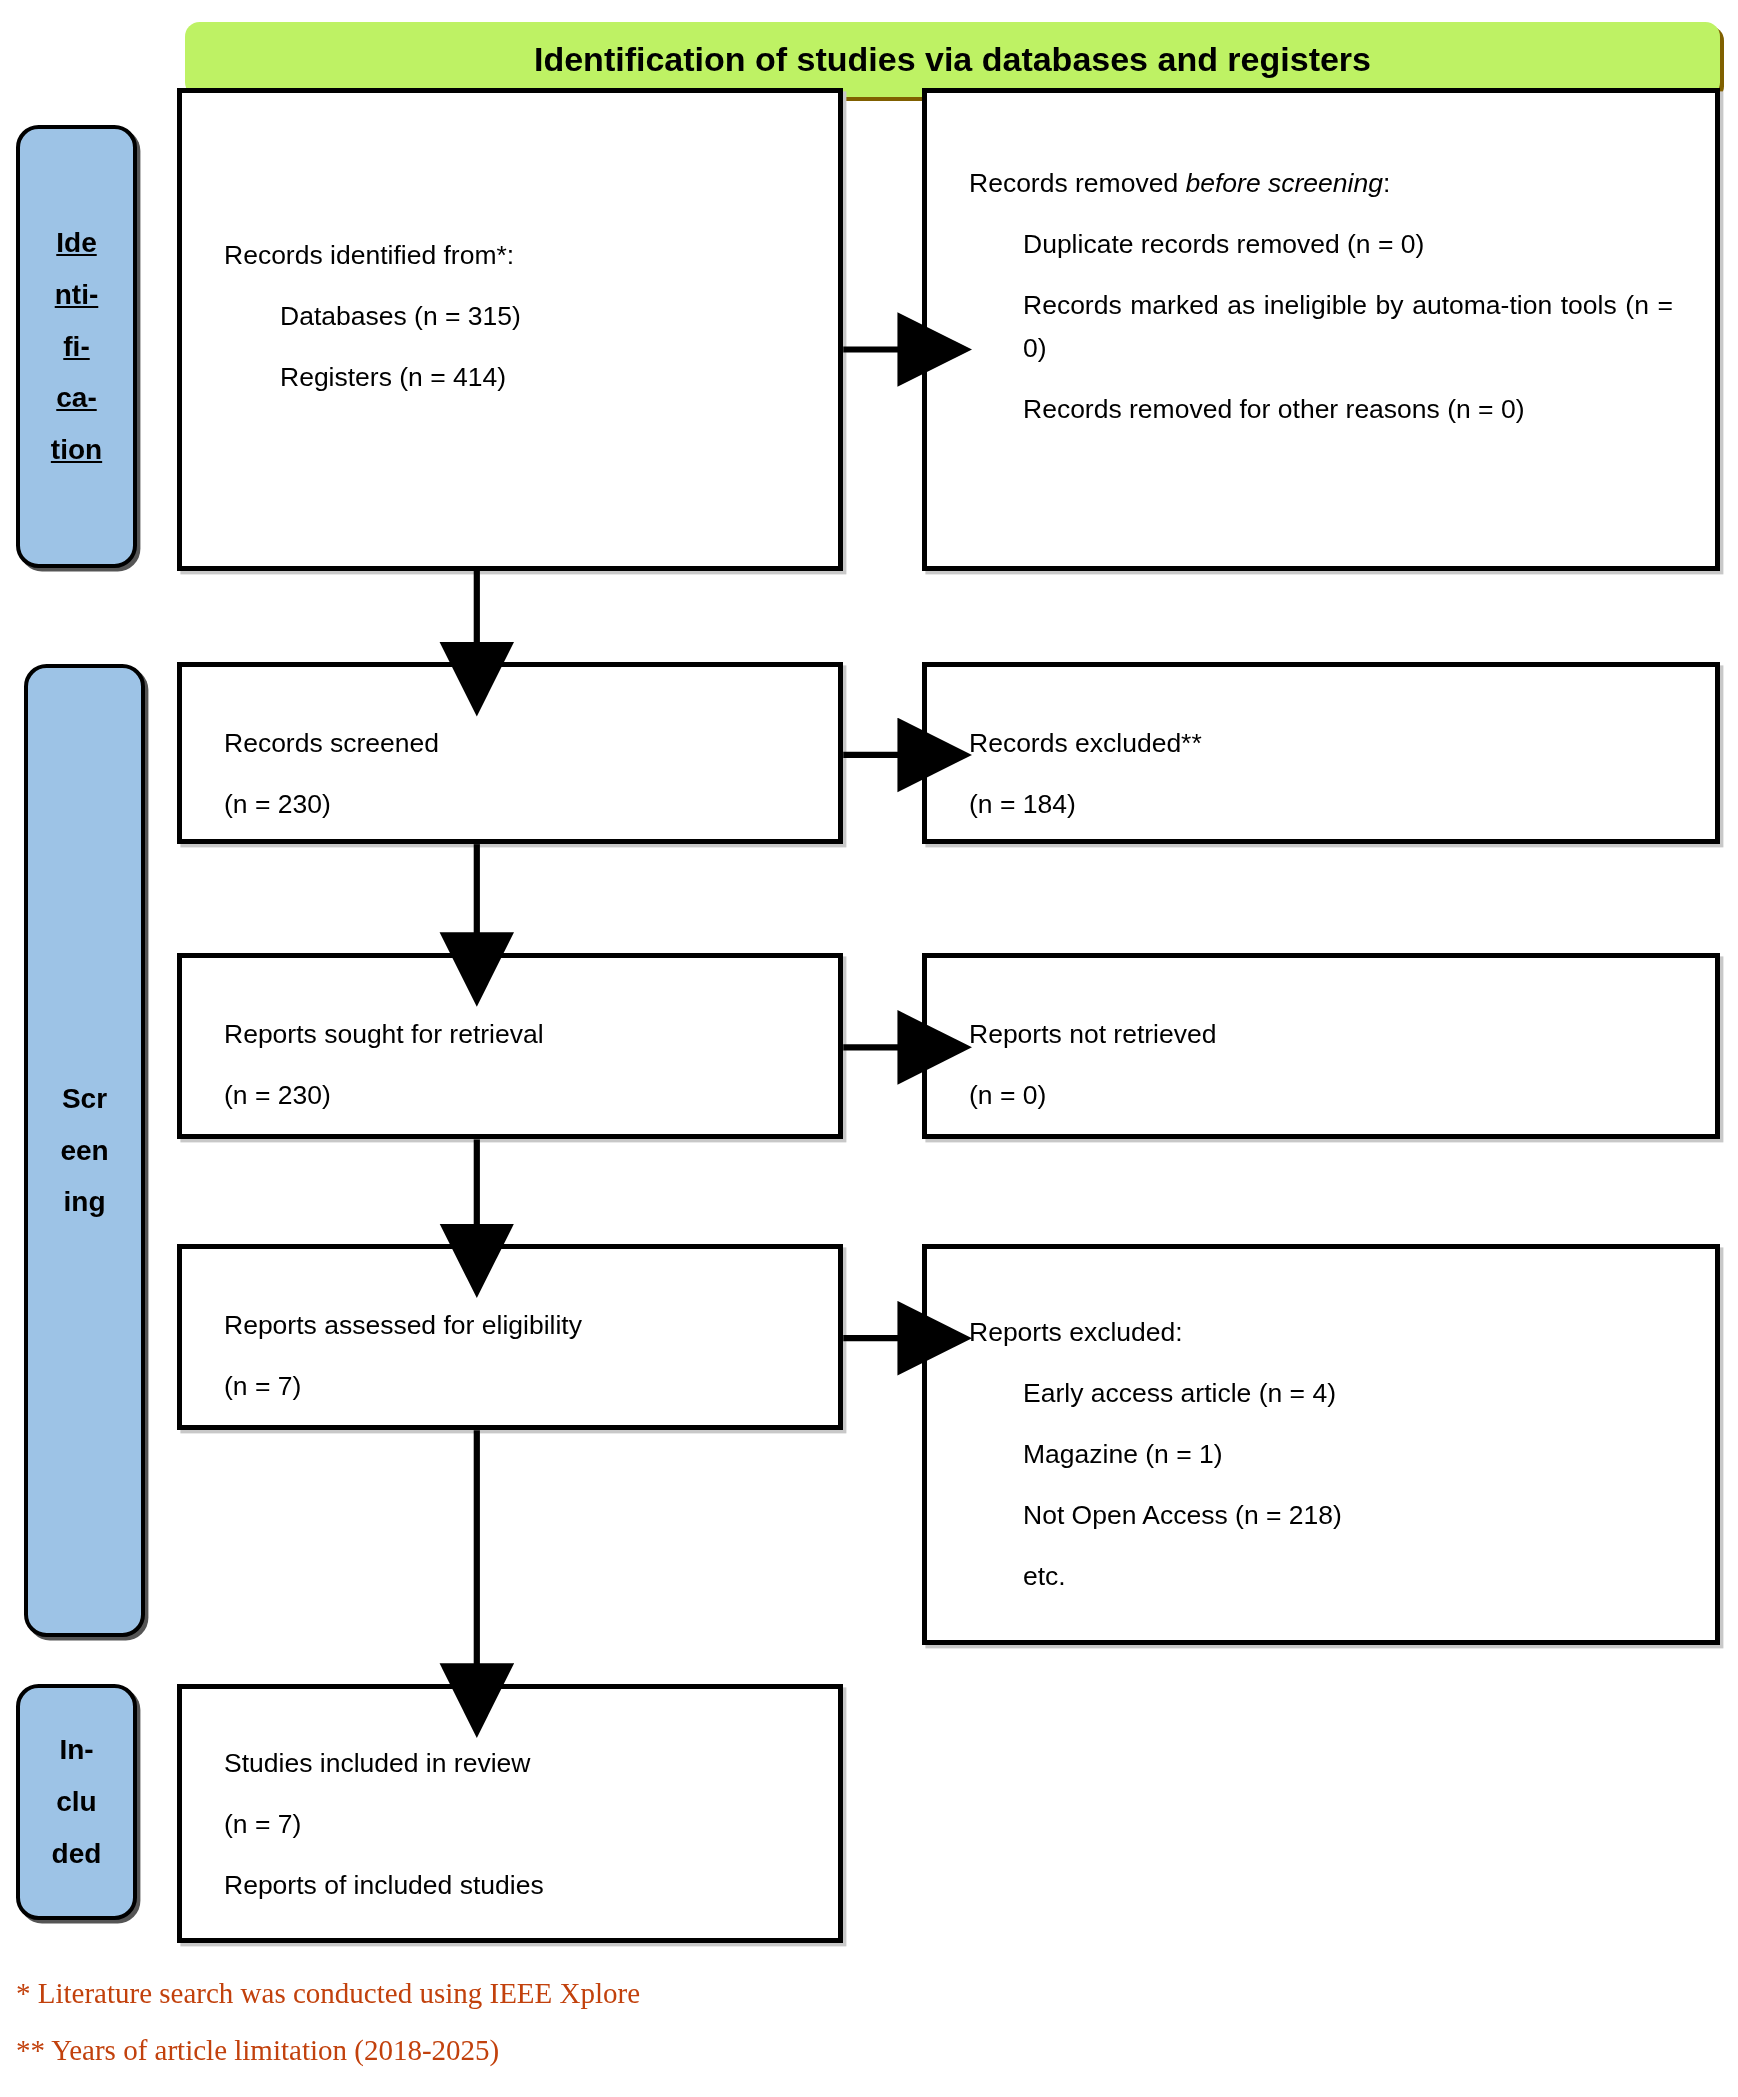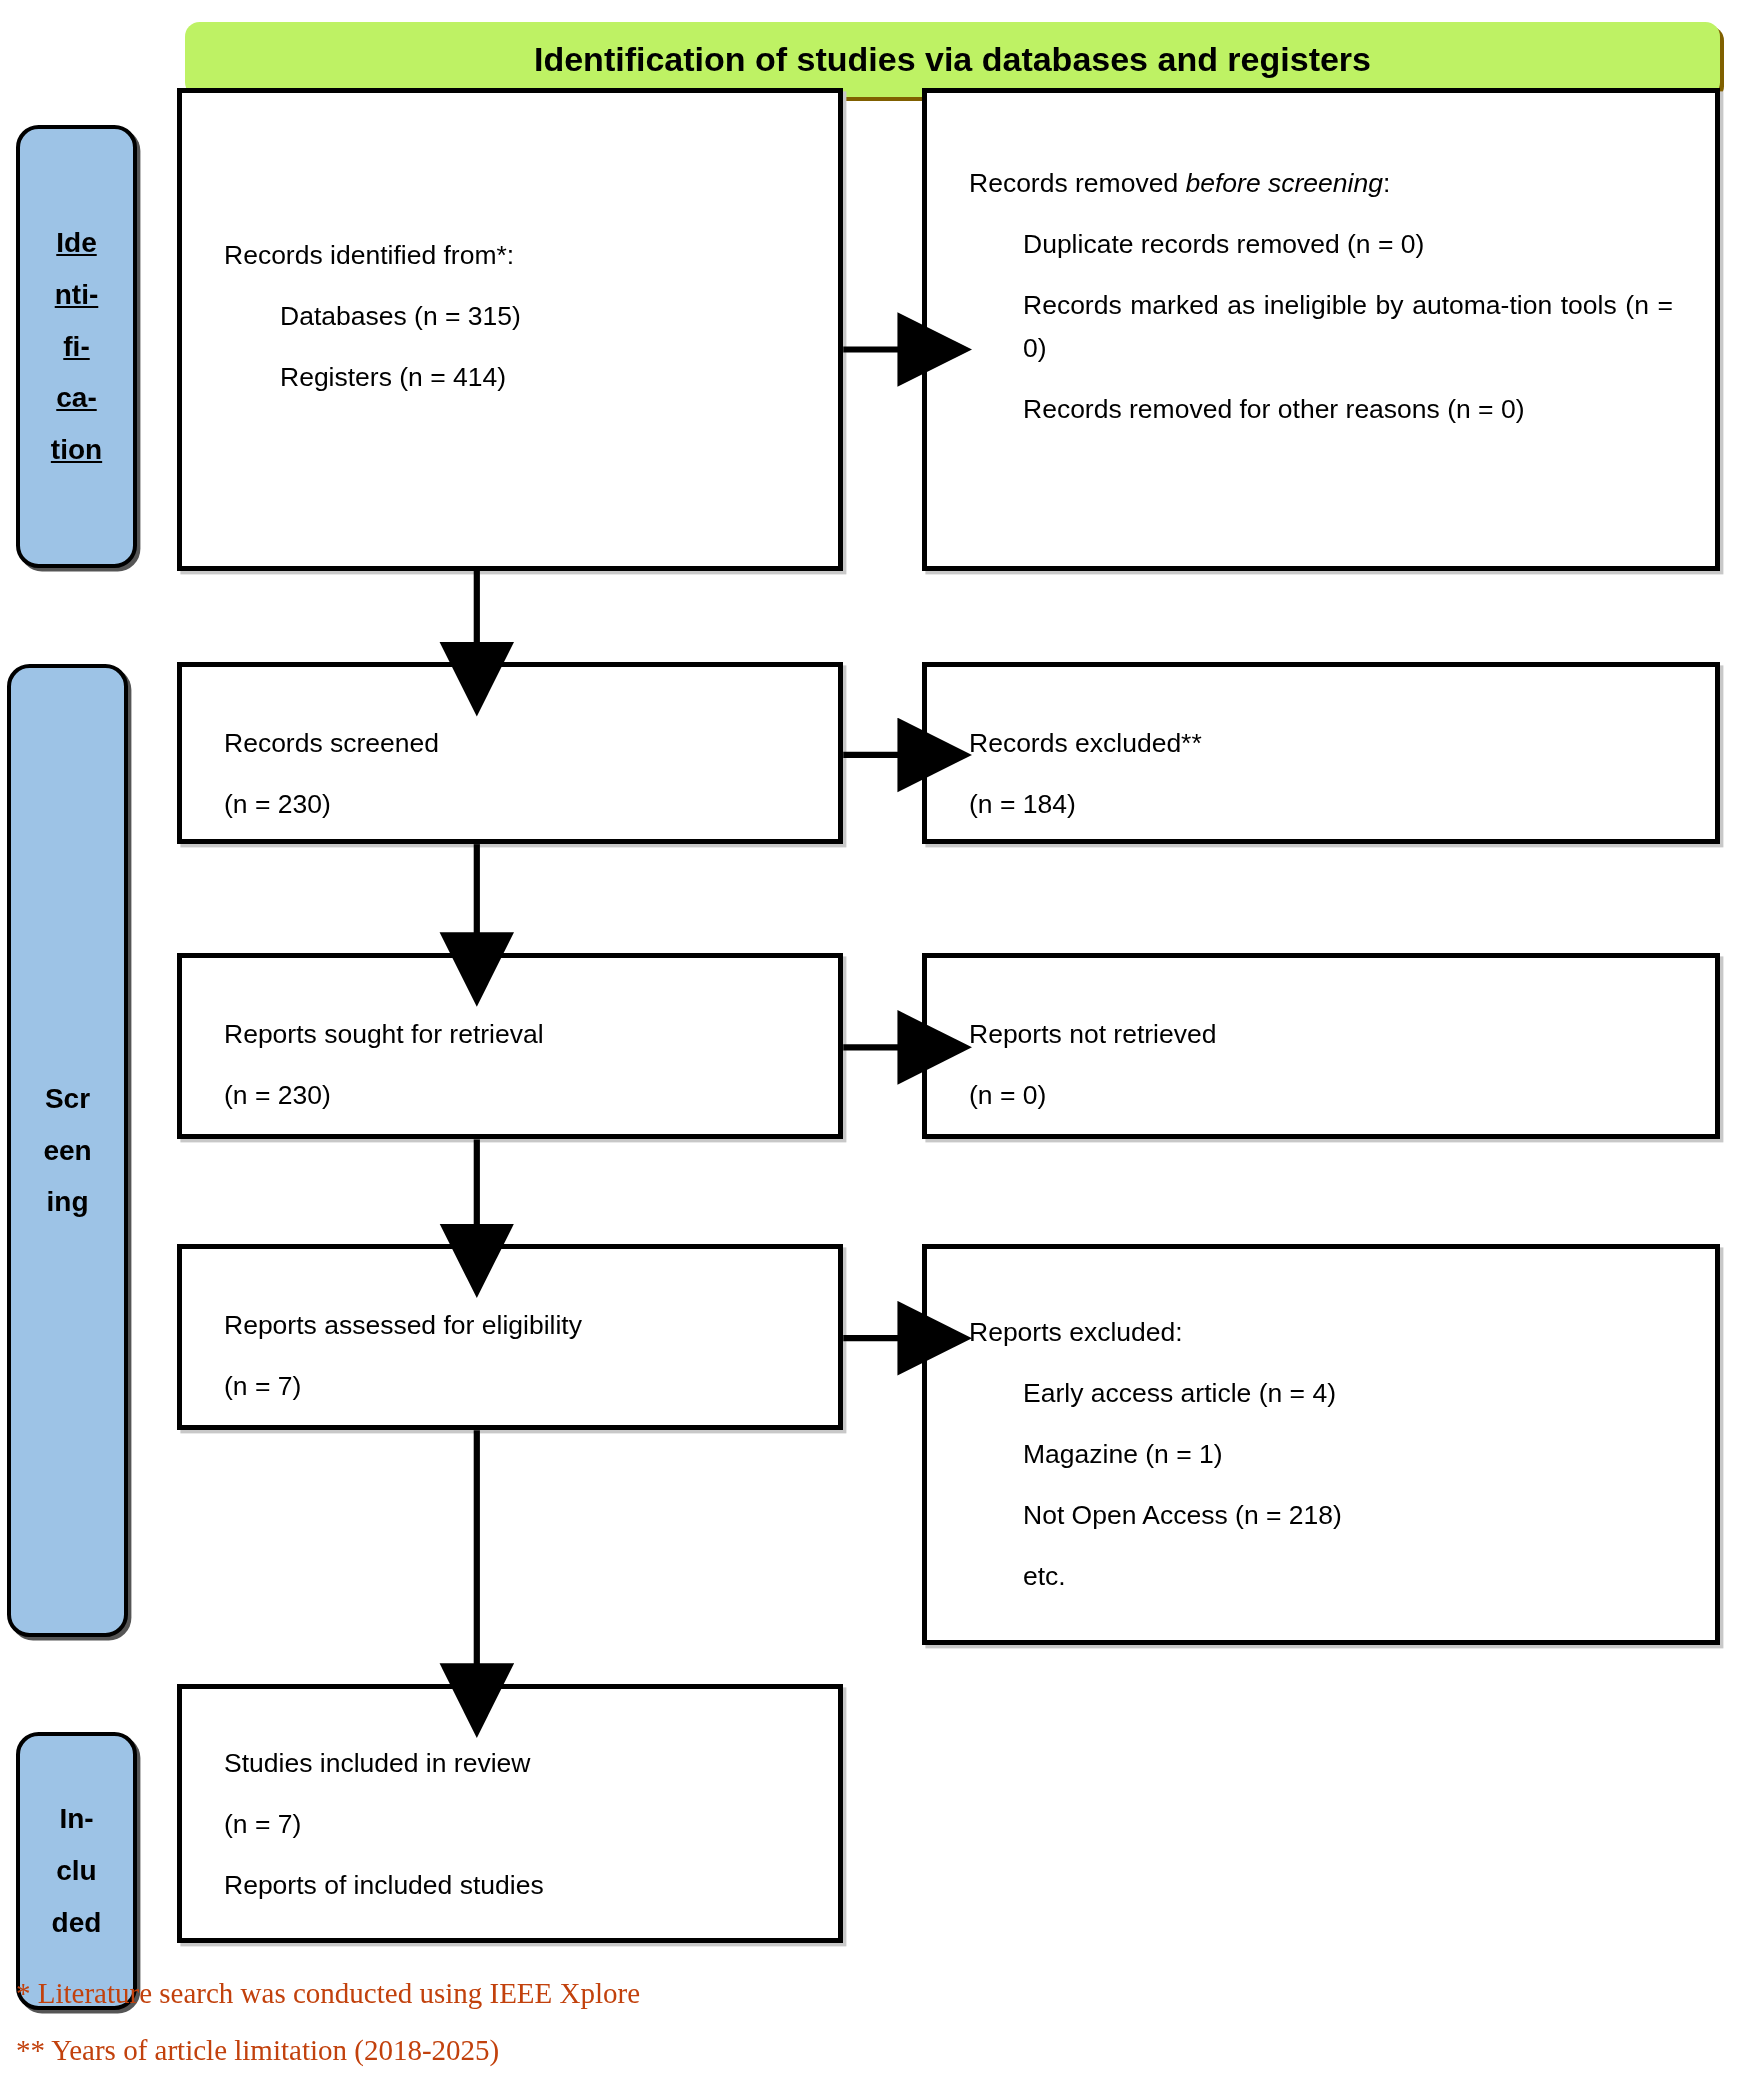--- a/index.html
+++ b/index.html
@@ -54,22 +54,22 @@
   }
   .stage-line {
     font-size: 28px;
     font-weight: bold;
     color: #000000;
     line-height: 1.85;
     text-align: center;
     white-space: nowrap;
   }
   #stage-identification { left: 16px; top: 125px;  width: 121px; height: 443px; text-decoration: underline; }
-  #stage-screening     { left: 7px; top: 664px; width: 121px; height: 973px; }
-  #stage-included      { left: 16px; top: 1684px; width: 121px; height: 278px; margin-top: 48px; }
+  #stage-screening     { left: 24px; top: 664px; width: 121px; height: 973px; }
+  #stage-included      { left: 16px; top: 1684px; width: 121px; height: 236px; }
 
   
   .fbox {
     position: absolute;
     background: #ffffff;
     border: 5.1px solid #000000;
     box-shadow: 3.4px 3.4px 0 0 #c8c8c8;
     box-sizing: border-box;
     padding: 19px 24px;
   }

